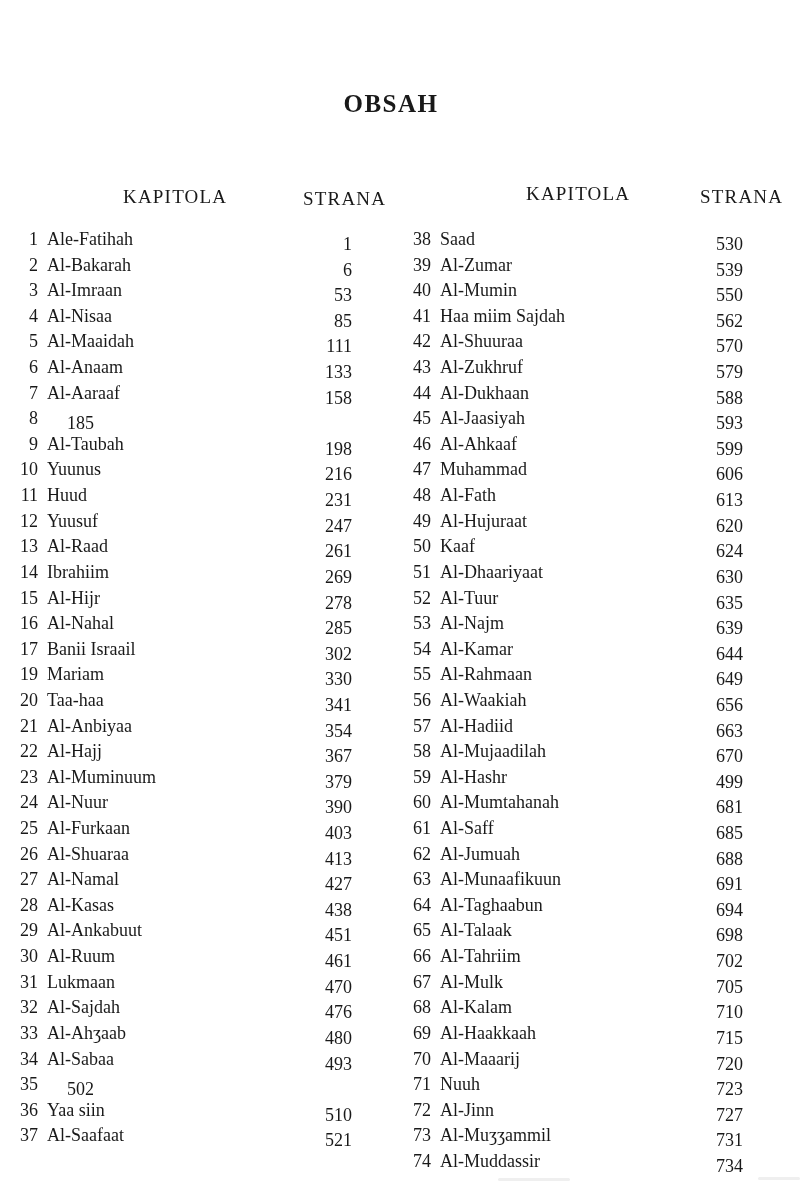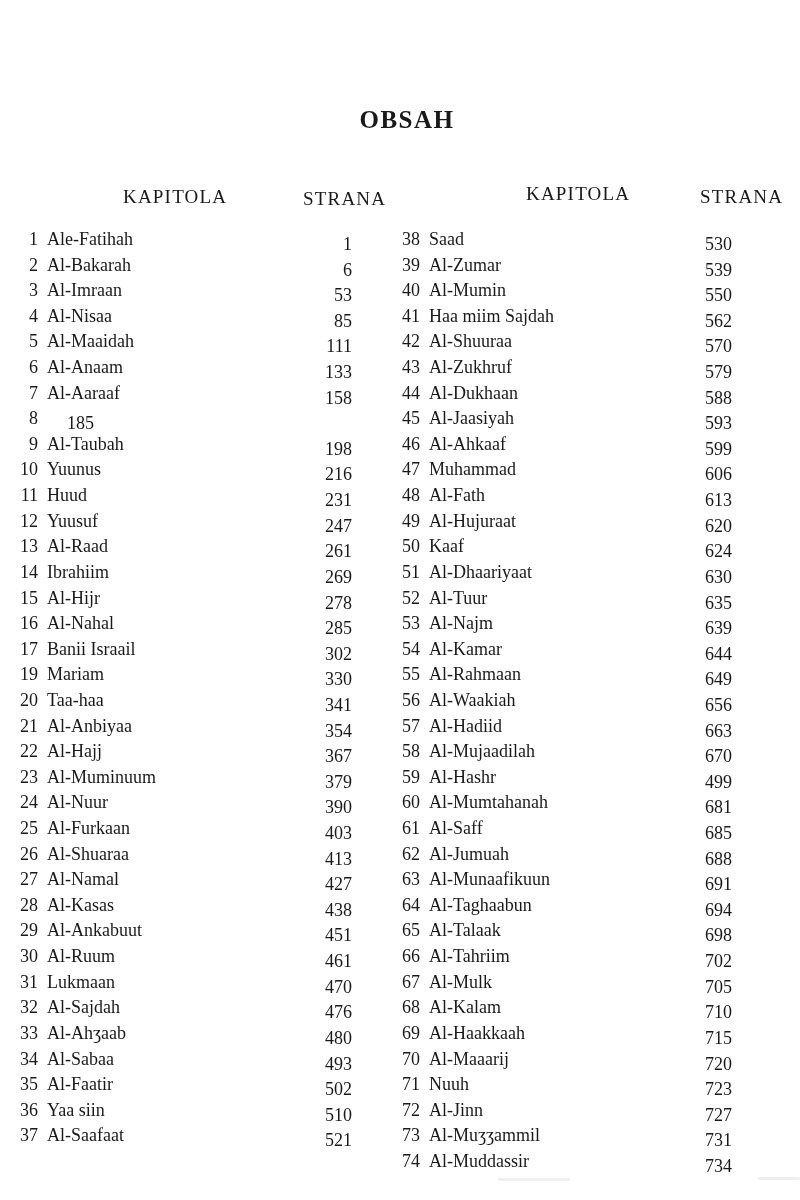--- a/index.html
+++ b/index.html
@@ -7,21 +7,21 @@
     position:relative;
     width:800px;height:1200px;
     background:#ffffff;
     color:#191919;
     font-family:"Liberation Serif","DejaVu Serif",serif;
     overflow:hidden;
   }
   .title{
     position:absolute;
     top:90px;left:0;width:782px;
-    margin:16px;
+    margin:0;
     text-align:center;
     font-size:25px;
     font-weight:700;
     letter-spacing:1.5px;
   }
   .hdr{
     position:absolute;
     font-size:19px;
     letter-spacing:1.2px;
     white-space:nowrap;
@@ -31,21 +31,21 @@
   .hdr-left-page{left:263px;top:188px;}
   .hdr-right-chapter{left:486px;top:183px;}
   .hdr-right-page{left:660px;top:186px;}
   .col{
     position:absolute;
     top:229px;
     width:340px;
     font-size:18px;
   }
   .col-left{left:12px;}
-  .col-right{left:392px;}
+  .col-right{left:403px;}
   .row{
     display:flex;
     align-items:baseline;
     height:25.62px;
     white-space:nowrap;
   }
   .num{
     flex:none;
     width:26px;
     text-align:right;
@@ -279,21 +279,20 @@
       </div>
 
       <div class="row">
         <span class="num">34</span>
         <span class="name">Al-Sabaa</span>
         <span class="pg">493</span>
       </div>
 
       <div class="row">
         <span class="num">35</span>
-        <span class="name">Al-Faatir</span>
         <span class="pg">502</span>
       </div>
 
       <div class="row">
         <span class="num">36</span>
         <span class="name">Yaa siin</span>
         <span class="pg">510</span>
       </div>
 
       <div class="row">

